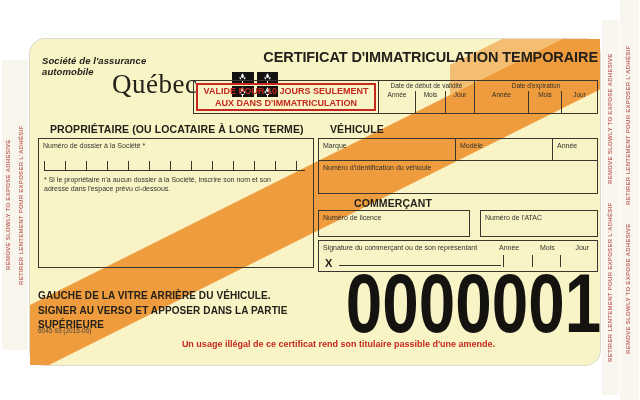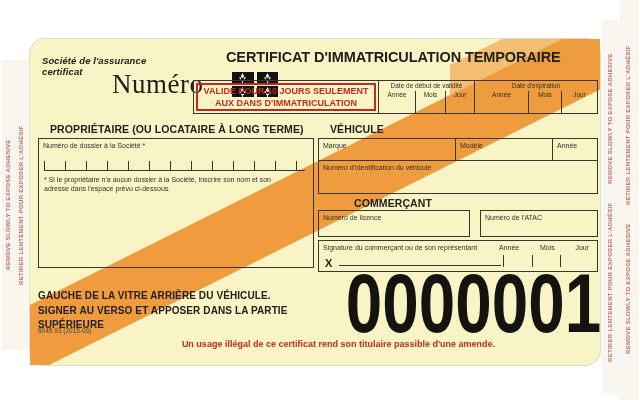--- a/index.html
+++ b/index.html
@@ -11,21 +11,21 @@
   .abs{position:absolute;}
 
   
   .org{left:12px;top:16px;font:italic bold 9.5px/1.18 "Liberation Sans",sans-serif;letter-spacing:.1px;}
   .wordmark{left:82px;top:30px;font-family:"Liberation Serif",serif;font-size:27px;letter-spacing:.5px;}
   .flag{left:202px;top:33px;width:46px;height:25px;display:grid;grid-template-columns:1fr 1fr;
         grid-template-rows:1fr 1fr;gap:3px;}
   .flag .cell{background:#141210;display:flex;align-items:center;justify-content:center;}
   .flag svg{width:7px;height:10px;fill:#fff;}
 
-  .title{left:196px;top:10px;width:372px;text-align:left;font-weight:bold;font-size:14.5px;letter-spacing:-.1px;}
+  .title{left:196px;top:10px;width:372px;text-align:right;font-weight:bold;font-size:14.5px;letter-spacing:-.1px;}
 
   
   .vrow{left:163px;top:41px;width:403px;height:32px;border:1px solid var(--line);display:flex;}
   .notice{width:184px;border-right:1px solid var(--line);position:relative;}
   .notice-inner{position:absolute;inset:2px;border:2px solid var(--red);color:var(--red);
         font-weight:bold;font-size:9px;line-height:1.35;text-align:center;display:flex;
         flex-direction:column;justify-content:flex-start;}
   .dates{flex:1;display:flex;font-size:6.5px;color:var(--soft);}
   .dgroup{display:flex;flex-direction:column;}
   .dgroup.start{width:95px;border-right:1px solid var(--line);}
@@ -99,23 +99,23 @@
 
   <div class="cert">
 
     <svg class="band" viewBox="0 0 570 326" preserveAspectRatio="none">
       <polygon points="420,26 570,-49 570,-19 420,56" fill="#f3bd72"></polygon>
       <polygon points="0,266 570,-19 570,50.5 0,335.5" fill="#ee9c3d"></polygon>
     </svg>
 
     <div class="abs org">
       <div>Société de l'assurance</div>
-      <div>certificat</div>
-    </div>
-    <div class="abs wordmark">Numéro</div>
+      <div>automobile</div>
+    </div>
+    <div class="abs wordmark">Québec</div>
     <div class="abs flag">
       <div class="cell">
           <svg viewBox="0 0 10 14">
             <path d="M5 0c.8 2.2 2 3 2 5a2 2 0 0 1-4 0c0-2 1.2-2.8 2-5zM1.2 5.2c-1 1.6-.4 3.4 1.3 3.9l.9-1.5c-1-.3-1.6-1.2-1.2-2.4zM8.8 5.2c1 1.6.4 3.4-1.3 3.9l-.9-1.5c1-.3 1.6-1.2 1.2-2.4zM3 10h4v1.2H3zM4.2 11.4h1.6L5.6 14H4.4z"></path>
           </svg>
         </div>
       <div class="cell">
           <svg viewBox="0 0 10 14">
             <path d="M5 0c.8 2.2 2 3 2 5a2 2 0 0 1-4 0c0-2 1.2-2.8 2-5zM1.2 5.2c-1 1.6-.4 3.4 1.3 3.9l.9-1.5c-1-.3-1.6-1.2-1.2-2.4zM8.8 5.2c1 1.6.4 3.4-1.3 3.9l-.9-1.5c1-.3 1.6-1.2 1.2-2.4zM3 10h4v1.2H3zM4.2 11.4h1.6L5.6 14H4.4z"></path>
           </svg>

